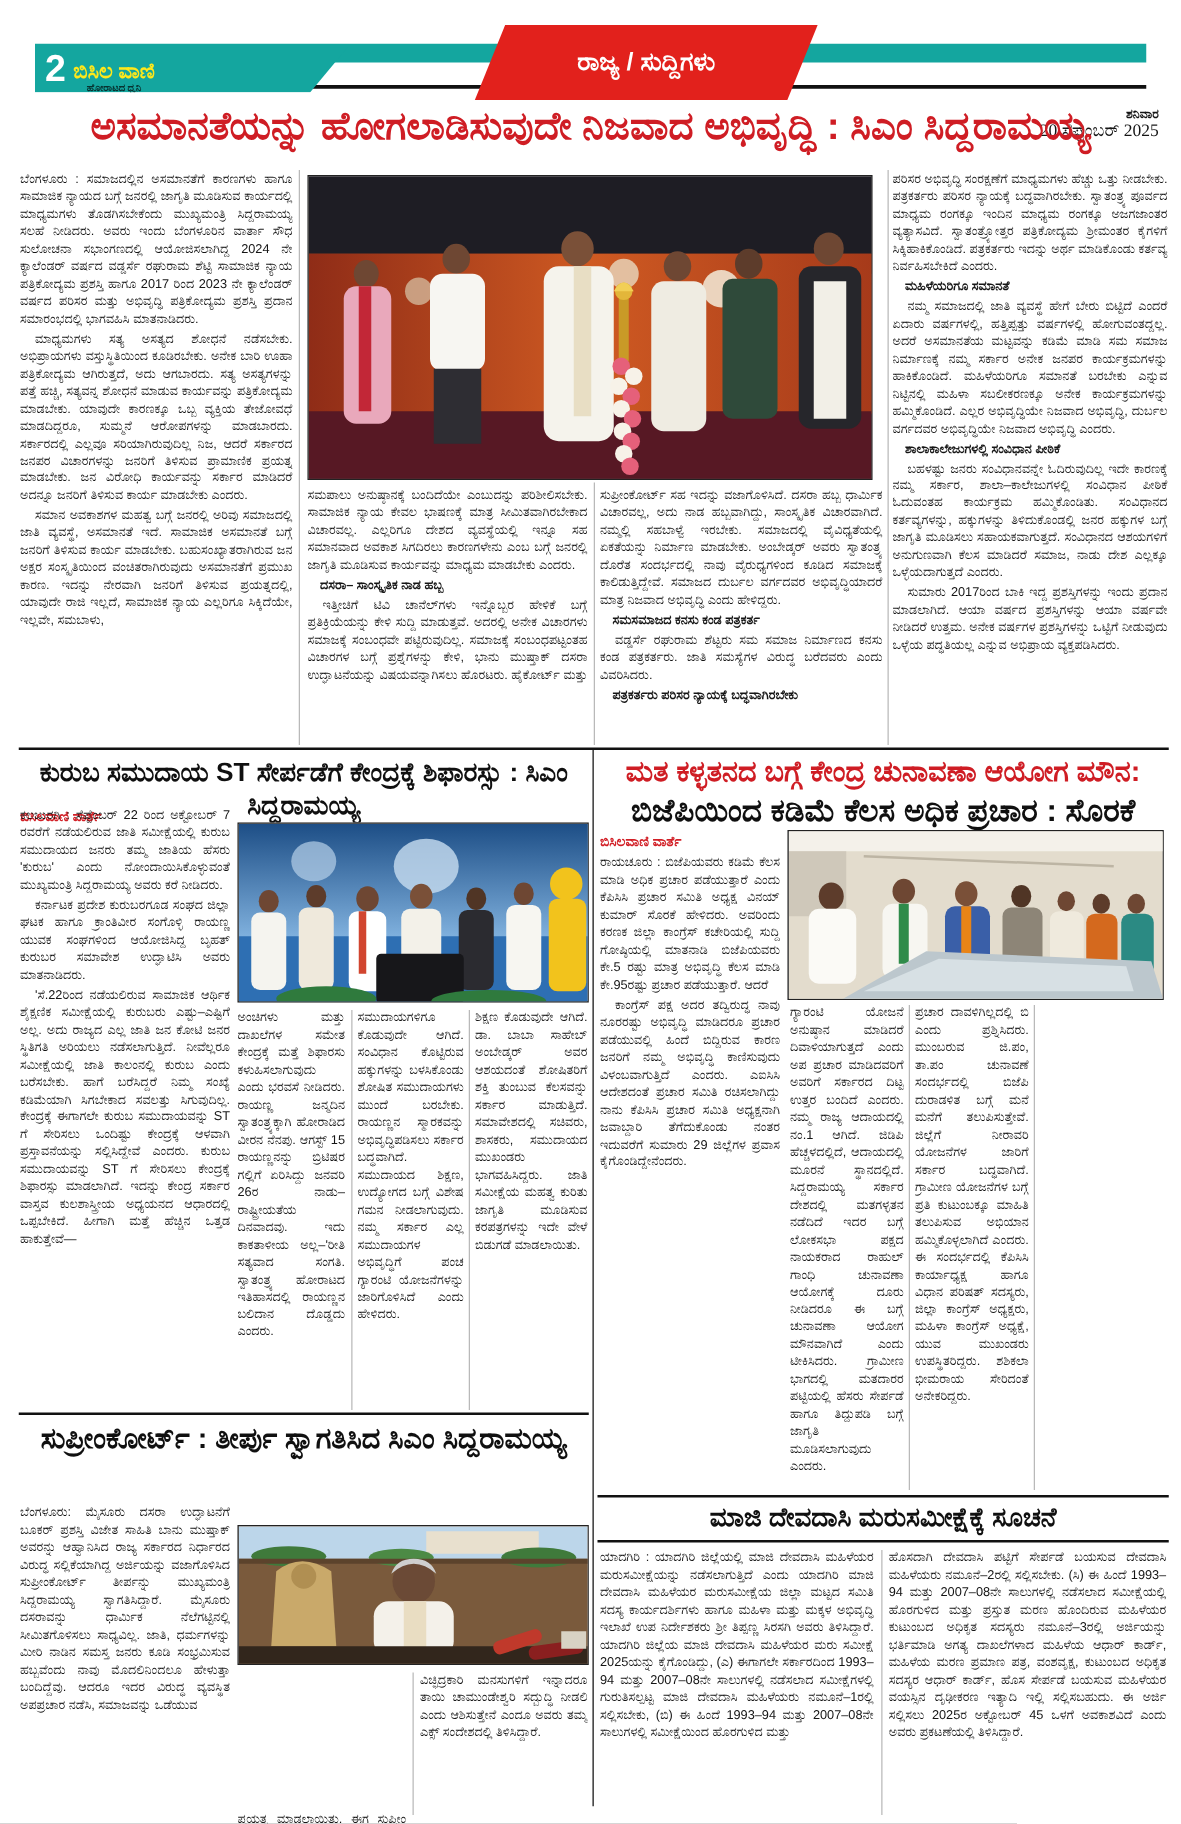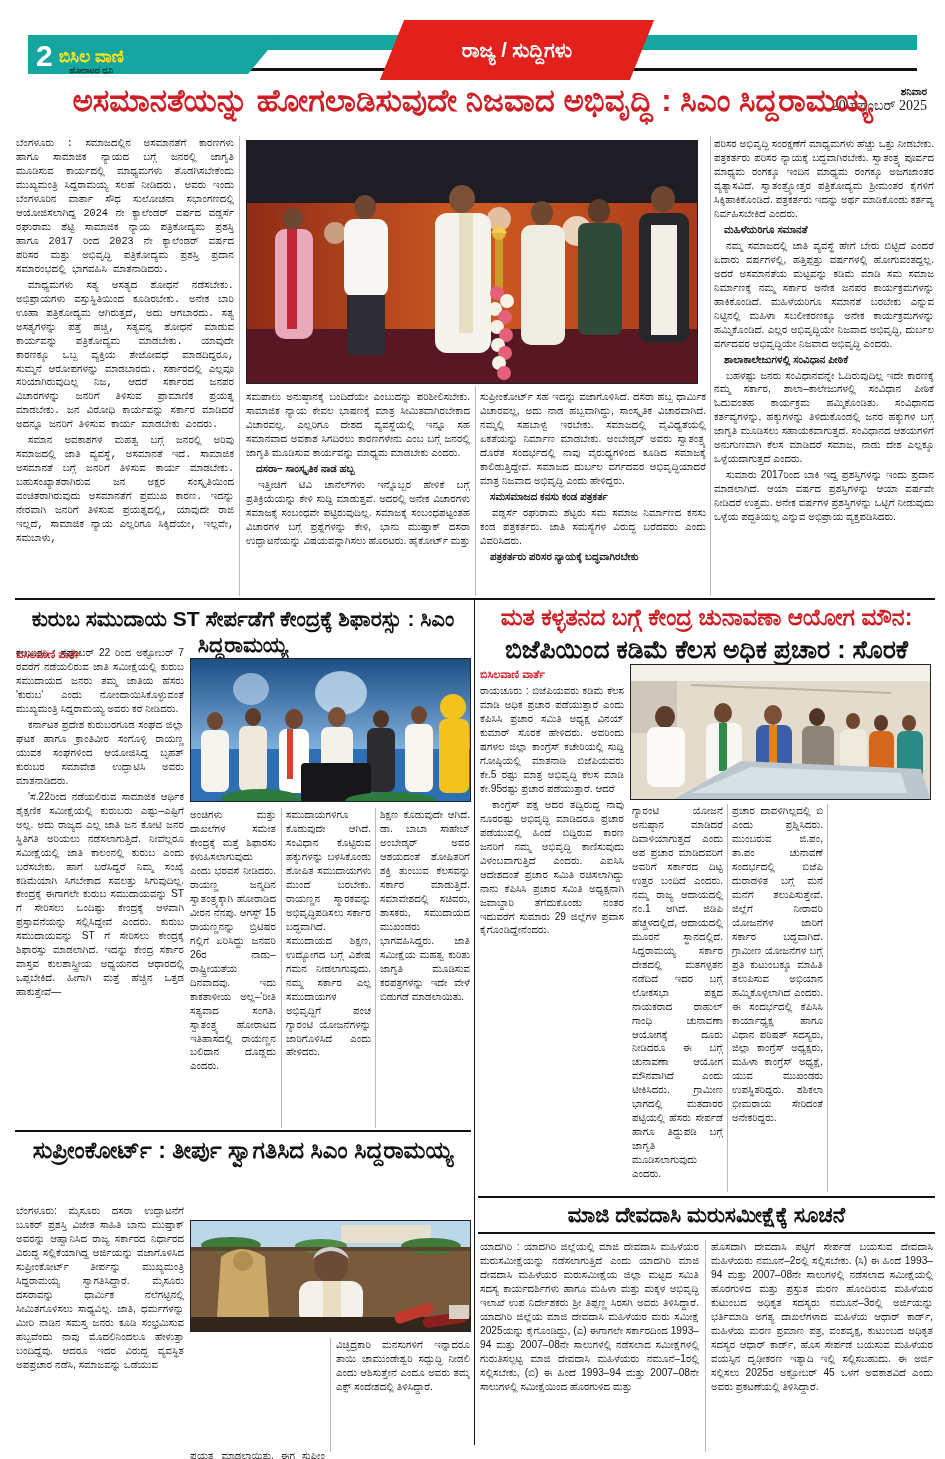--- a/index.html
+++ b/index.html
@@ -6,21 +6,21 @@
   .page{position:relative;width:945px;height:1459px;margin:0 auto;background:#ffffff;
         font-family:"Liberation Sans",sans-serif;color:#151515;overflow:hidden;}
   .abs{position:absolute;}
 
   
   .teal-bar{background:#14a69f;}
   .masthead-box{background:#14a69f;clip-path:polygon(0 0,100% 0,88% 100%,0 100%);
       display:flex;align-items:center;gap:6px;padding:2px 26px 2px 8px;box-sizing:border-box;}
   .page-num{color:#ffffff;font-size:30px;font-weight:bold;line-height:1;}
   .paper-name{color:#ffe81a;font-size:17px;font-weight:bold;line-height:1.05;text-align:center;margin-top:12px;}
-  .tagline{color:#073331;font-size:8px;font-weight:bold;text-align:center;margin-top:1px;}
+  .tagline{color:#073331;font-size:8px;font-weight:bold;text-align:center;margin-top:1px;font-family:Liberation Serif, serif;}
   .section-banner{background:#e2211c;transform:skewX(-22deg);display:flex;align-items:center;justify-content:center;}
   .section-banner span{transform:skewX(22deg);color:#ffffff;font-weight:bold;font-size:20px;}
   .edition{text-align:right;line-height:1.2;}
   .edition .day{font-size:10px;font-weight:bold;margin-top:48px;}
   .edition .date{font-size:14px;font-weight:normal;font-family:"Liberation Serif",serif;}
   .black-rule{background:#111111;}
   .gray-vrule{background:#b9b9b9;width:1px;}
 
   
   .lead-headline{color:#cf1d24;font-weight:bold;font-size:31px;text-align:center;line-height:1.1;}
@@ -59,21 +59,21 @@
     <div class="day">ಶನಿವಾರ</div>
     <div class="date">20 ಸೆಪ್ಟೆಂಬರ್ 2025</div>
   </div>
 
   <div class="abs lead-headline" style="left:15px;top:84px;width:915px;">ಅಸಮಾನತೆಯನ್ನು ಹೋಗಲಾಡಿಸುವುದೇ ನಿಜವಾದ ಅಭಿವೃದ್ಧಿ : ಸಿಎಂ ಸಿದ್ದರಾಮಯ್ಯ</div>
 
   <div class="abs gray-vrule" style="left:239px;top:136px;height:460px;"></div>
   <div class="abs gray-vrule" style="left:475px;top:386px;height:210px;"></div>
   <div class="abs gray-vrule" style="left:710px;top:136px;height:460px;"></div>
 
-  <div class="abs body-text" style="left:16px;top:137px;width:218px;height:459px;font-family:Liberation Mono, monospace;">
+  <div class="abs body-text" style="left:16px;top:137px;width:218px;height:459px;">
     <p class="noindent">ಬೆಂಗಳೂರು : ಸಮಾಜದಲ್ಲಿನ ಅಸಮಾನತೆಗೆ ಕಾರಣಗಳು ಹಾಗೂ ಸಾಮಾಜಿಕ ನ್ಯಾಯದ ಬಗ್ಗೆ ಜನರಲ್ಲಿ ಜಾಗೃತಿ ಮೂಡಿಸುವ ಕಾರ್ಯದಲ್ಲಿ ಮಾಧ್ಯಮಗಳು ತೊಡಗಿಸಬೇಕೆಂದು ಮುಖ್ಯಮಂತ್ರಿ ಸಿದ್ದರಾಮಯ್ಯ ಸಲಹೆ ನೀಡಿದರು. ಅವರು ಇಂದು ಬೆಂಗಳೂರಿನ ವಾರ್ತಾ ಸೌಧ ಸುಲೋಚನಾ ಸಭಾಂಗಣದಲ್ಲಿ ಆಯೋಜಿಸಲಾಗಿದ್ದ 2024 ನೇ ಕ್ಯಾಲೆಂಡರ್ ವರ್ಷದ ವಡ್ಡರ್ಸೆ ರಘುರಾಮ ಶೆಟ್ಟಿ ಸಾಮಾಜಿಕ ನ್ಯಾಯ ಪತ್ರಿಕೋದ್ಯಮ ಪ್ರಶಸ್ತಿ ಹಾಗೂ 2017 ರಿಂದ 2023 ನೇ ಕ್ಯಾಲೆಂಡರ್ ವರ್ಷದ ಪರಿಸರ ಮತ್ತು ಅಭಿವೃದ್ಧಿ ಪತ್ರಿಕೋದ್ಯಮ ಪ್ರಶಸ್ತಿ ಪ್ರದಾನ ಸಮಾರಂಭದಲ್ಲಿ ಭಾಗವಹಿಸಿ ಮಾತನಾಡಿದರು.</p>
     <p>ಮಾಧ್ಯಮಗಳು ಸತ್ಯ ಅಸತ್ಯದ ಶೋಧನೆ ನಡೆಸಬೇಕು. ಅಭಿಪ್ರಾಯಗಳು ವಸ್ತುಸ್ಥಿತಿಯಿಂದ ಕೂಡಿರಬೇಕು. ಅನೇಕ ಬಾರಿ ಊಹಾ ಪತ್ರಿಕೋದ್ಯಮ ಆಗಿರುತ್ತದೆ, ಅದು ಆಗಬಾರದು. ಸತ್ಯ ಅಸತ್ಯಗಳನ್ನು ಪತ್ತೆ ಹಚ್ಚಿ, ಸತ್ಯವನ್ನ ಶೋಧನೆ ಮಾಡುವ ಕಾರ್ಯವನ್ನು ಪತ್ರಿಕೋದ್ಯಮ ಮಾಡಬೇಕು. ಯಾವುದೇ ಕಾರಣಕ್ಕೂ ಒಬ್ಬ ವ್ಯಕ್ತಿಯ ತೇಜೋವಧೆ ಮಾಡದಿದ್ದರೂ, ಸುಮ್ಮನೆ ಆರೋಪಗಳನ್ನು ಮಾಡಬಾರದು. ಸರ್ಕಾರದಲ್ಲಿ ಎಲ್ಲವೂ ಸರಿಯಾಗಿರುವುದಿಲ್ಲ ನಿಜ, ಆದರೆ ಸರ್ಕಾರದ ಜನಪರ ವಿಚಾರಗಳನ್ನು ಜನರಿಗೆ ತಿಳಿಸುವ ಪ್ರಾಮಾಣಿಕ ಪ್ರಯತ್ನ ಮಾಡಬೇಕು. ಜನ ವಿರೋಧಿ ಕಾರ್ಯವನ್ನು ಸರ್ಕಾರ ಮಾಡಿದರೆ ಅದನ್ನೂ ಜನರಿಗೆ ತಿಳಿಸುವ ಕಾರ್ಯ ಮಾಡಬೇಕು ಎಂದರು.</p>
     <p>ಸಮಾನ ಅವಕಾಶಗಳ ಮಹತ್ವ ಬಗ್ಗೆ ಜನರಲ್ಲಿ ಅರಿವು ಸಮಾಜದಲ್ಲಿ ಜಾತಿ ವ್ಯವಸ್ಥೆ, ಅಸಮಾನತೆ ಇದೆ. ಸಾಮಾಜಿಕ ಅಸಮಾನತೆ ಬಗ್ಗೆ ಜನರಿಗೆ ತಿಳಿಸುವ ಕಾರ್ಯ ಮಾಡಬೇಕು. ಬಹುಸಂಖ್ಯಾತರಾಗಿರುವ ಜನ ಅಕ್ಷರ ಸಂಸ್ಕೃತಿಯಿಂದ ವಂಚಿತರಾಗಿರುವುದು ಅಸಮಾನತೆಗೆ ಪ್ರಮುಖ ಕಾರಣ. ಇದನ್ನು ನೇರವಾಗಿ ಜನರಿಗೆ ತಿಳಿಸುವ ಪ್ರಯತ್ನದಲ್ಲಿ, ಯಾವುದೇ ರಾಜಿ ಇಲ್ಲದೆ, ಸಾಮಾಜಿಕ ನ್ಯಾಯ ಎಲ್ಲರಿಗೂ ಸಿಕ್ಕಿದೆಯೇ, ಇಲ್ಲವೇ, ಸಮಬಾಳು,</p>
   </div>
 
   <div class="abs photo" style="left:246px;top:140px;width:452px;height:244px;">
     <svg width="452" height="244" viewBox="0 0 452 244">
       <rect width="452" height="244" fill="#2a2128"></rect>
       <rect y="0" width="452" height="78" fill="#1e1d24"></rect>
       <rect y="62" width="452" height="128" fill="#b8431e"></rect>
@@ -201,21 +201,21 @@
 
   <div class="abs body-text" style="left:190px;top:808px;width:86px;height:320px;">ಅಂಚಿಗಳು ಮತ್ತು ದಾಖಲೆಗಳ ಸಮೇತ ಕೇಂದ್ರಕ್ಕೆ ಮತ್ತೆ ಶಿಫಾರಸು ಕಳುಹಿಸಲಾಗುವುದು ಎಂದು ಭರವಸೆ ನೀಡಿದರು. ರಾಯಣ್ಣ ಜನ್ಮದಿನ ಸ್ವಾತಂತ್ರ್ಯಕ್ಕಾಗಿ ಹೋರಾಡಿದ ವೀರನ ನೆನಪು. ಆಗಸ್ಟ್ 15 ರಾಯಣ್ಣನನ್ನು ಬ್ರಿಟಿಷರ ಗಲ್ಲಿಗೆ ಏರಿಸಿದ್ದು ಜನವರಿ 26ರ ನಾಡು–ರಾಷ್ಟ್ರೀಯತೆಯ ದಿನವಾದವು. ಇದು ಕಾಕತಾಳೀಯ ಅಲ್ಲ–'ರೀತಿ ಸತ್ಯವಾದ ಸಂಗತಿ. ಸ್ವಾತಂತ್ರ್ಯ ಹೋರಾಟದ ಇತಿಹಾಸದಲ್ಲಿ ರಾಯಣ್ಣನ ಬಲಿದಾನ ದೊಡ್ಡದು ಎಂದರು.</div>
   <div class="abs body-text" style="left:380px;top:808px;width:90px;height:320px;">ಶಿಕ್ಷಣ ಕೊಡುವುದೇ ಆಗಿದೆ. ಡಾ. ಬಾಬಾ ಸಾಹೇಬ್ ಅಂಬೇಡ್ಕರ್ ಅವರ ಆಶಯದಂತೆ ಶೋಷಿತರಿಗೆ ಶಕ್ತಿ ತುಂಬುವ ಕೆಲಸವನ್ನು ಸರ್ಕಾರ ಮಾಡುತ್ತಿದೆ. ಸಮಾವೇಶದಲ್ಲಿ ಸಚಿವರು, ಶಾಸಕರು, ಸಮುದಾಯದ ಮುಖಂಡರು ಭಾಗವಹಿಸಿದ್ದರು. ಜಾತಿ ಸಮೀಕ್ಷೆಯ ಮಹತ್ವ ಕುರಿತು ಜಾಗೃತಿ ಮೂಡಿಸುವ ಕರಪತ್ರಗಳನ್ನು ಇದೇ ವೇಳೆ ಬಿಡುಗಡೆ ಮಾಡಲಾಯಿತು.</div>
   <div class="abs body-text" style="left:286px;top:808px;width:85px;height:320px;">ಸಮುದಾಯಗಳಿಗೂ ಕೊಡುವುದೇ ಆಗಿದೆ. ಸಂವಿಧಾನ ಕೊಟ್ಟಿರುವ ಹಕ್ಕುಗಳನ್ನು ಬಳಸಿಕೊಂಡು ಶೋಷಿತ ಸಮುದಾಯಗಳು ಮುಂದೆ ಬರಬೇಕು. ರಾಯಣ್ಣನ ಸ್ಮಾರಕವನ್ನು ಅಭಿವೃದ್ಧಿಪಡಿಸಲು ಸರ್ಕಾರ ಬದ್ಧವಾಗಿದೆ. ಸಮುದಾಯದ ಶಿಕ್ಷಣ, ಉದ್ಯೋಗದ ಬಗ್ಗೆ ವಿಶೇಷ ಗಮನ ನೀಡಲಾಗುವುದು. ನಮ್ಮ ಸರ್ಕಾರ ಎಲ್ಲ ಸಮುದಾಯಗಳ ಅಭಿವೃದ್ಧಿಗೆ ಪಂಚ ಗ್ಯಾರಂಟಿ ಯೋಜನೆಗಳನ್ನು ಜಾರಿಗೊಳಿಸಿದೆ ಎಂದು ಹೇಳಿದರು.</div>
 
   <div class="abs h2-red" style="left:478px;top:604px;width:457px;font-size:23px;">ಮತ ಕಳ್ಳತನದ ಬಗ್ಗೆ ಕೇಂದ್ರ ಚುನಾವಣಾ ಆಯೋಗ ಮೌನ:</div>
   <div class="abs h2-black" style="left:478px;top:634px;width:457px;font-size:25px;">ಬಿಜೆಪಿಯಿಂದ ಕಡಿಮೆ ಕೆಲಸ ಅಧಿಕ ಪ್ರಚಾರ : ಸೊರಕೆ</div>
   <div class="abs byline" style="left:480px;top:668px;">ಬಿಸಿಲವಾಣಿ ವಾರ್ತೆ</div>
 
   <div class="abs body-text" style="left:480px;top:684px;width:144px;height:508px;">
-    <p class="noindent">ರಾಯಚೂರು : ಬಿಜೆಪಿಯವರು ಕಡಿಮೆ ಕೆಲಸ ಮಾಡಿ ಅಧಿಕ ಪ್ರಚಾರ ಪಡೆಯುತ್ತಾರೆ ಎಂದು ಕೆಪಿಸಿಸಿ ಪ್ರಚಾರ ಸಮಿತಿ ಅಧ್ಯಕ್ಷ ವಿನಯ್ ಕುಮಾರ್ ಸೊರಕೆ ಹೇಳಿದರು. ಅವರಿಂದು ಷಗಳಲ ಜಿಲ್ಲಾ ಕಾಂಗ್ರೆಸ್ ಕಚೇರಿಯಲ್ಲಿ ಸುದ್ದಿ ಗೋಷ್ಠಿಯಲ್ಲಿ ಮಾತನಾಡಿ ಬಿಜೆಪಿಯವರು ಕೇ.5 ರಷ್ಟು ಮಾತ್ರ ಅಭಿವೃದ್ಧಿ ಕೆಲಸ ಮಾಡಿ ಕೇ.95ರಷ್ಟು ಪ್ರಚಾರ ಪಡೆಯುತ್ತಾರೆ. ಆದರೆ</p>
+    <p class="noindent">ರಾಯಚೂರು : ಬಿಜೆಪಿಯವರು ಕಡಿಮೆ ಕೆಲಸ ಮಾಡಿ ಅಧಿಕ ಪ್ರಚಾರ ಪಡೆಯುತ್ತಾರೆ ಎಂದು ಕೆಪಿಸಿಸಿ ಪ್ರಚಾರ ಸಮಿತಿ ಅಧ್ಯಕ್ಷ ವಿನಯ್ ಕುಮಾರ್ ಸೊರಕೆ ಹೇಳಿದರು. ಅವರಿಂದು ಕರಣಕ ಜಿಲ್ಲಾ ಕಾಂಗ್ರೆಸ್ ಕಚೇರಿಯಲ್ಲಿ ಸುದ್ದಿ ಗೋಷ್ಠಿಯಲ್ಲಿ ಮಾತನಾಡಿ ಬಿಜೆಪಿಯವರು ಕೇ.5 ರಷ್ಟು ಮಾತ್ರ ಅಭಿವೃದ್ಧಿ ಕೆಲಸ ಮಾಡಿ ಕೇ.95ರಷ್ಟು ಪ್ರಚಾರ ಪಡೆಯುತ್ತಾರೆ. ಆದರೆ</p>
     <p>ಕಾಂಗ್ರೆಸ್ ಪಕ್ಷ ಅದರ ತದ್ವಿರುದ್ಧ ನಾವು ನೂರರಷ್ಟು ಅಭಿವೃದ್ಧಿ ಮಾಡಿದರೂ ಪ್ರಚಾರ ಪಡೆಯುವಲ್ಲಿ ಹಿಂದೆ ಬಿದ್ದಿರುವ ಕಾರಣ ಜನರಿಗೆ ನಮ್ಮ ಅಭಿವೃದ್ಧಿ ಕಾಣಿಸುವುದು ವಿಳಂಬವಾಗುತ್ತಿದೆ ಎಂದರು. ಎಐಸಿಸಿ ಆದೇಶದಂತೆ ಪ್ರಚಾರ ಸಮಿತಿ ರಚಿಸಲಾಗಿದ್ದು ನಾನು ಕೆಪಿಸಿಸಿ ಪ್ರಚಾರ ಸಮಿತಿ ಅಧ್ಯಕ್ಷನಾಗಿ ಜವಾಬ್ದಾರಿ ತೆಗೆದುಕೊಂಡು ನಂತರ ಇದುವರೆಗೆ ಸುಮಾರು 29 ಜಿಲ್ಲೆಗಳ ಪ್ರವಾಸ ಕೈಗೊಂಡಿದ್ದೇನೆಂದರು.</p>
   </div>
 
   <div class="abs photo" style="left:630px;top:664px;width:301px;height:136px;">
     <svg width="301" height="136" viewBox="0 0 301 136">
       <rect width="301" height="136" fill="#e3dccd"></rect>
       <rect width="301" height="16" fill="#f4f1ea"></rect>
       <rect x="0" y="16" width="46" height="52" fill="#cfc8ba"></rect>
       <line x1="60" y1="20" x2="260" y2="28" stroke="#bdb5a4" stroke-width="2"></line>
       <g>

